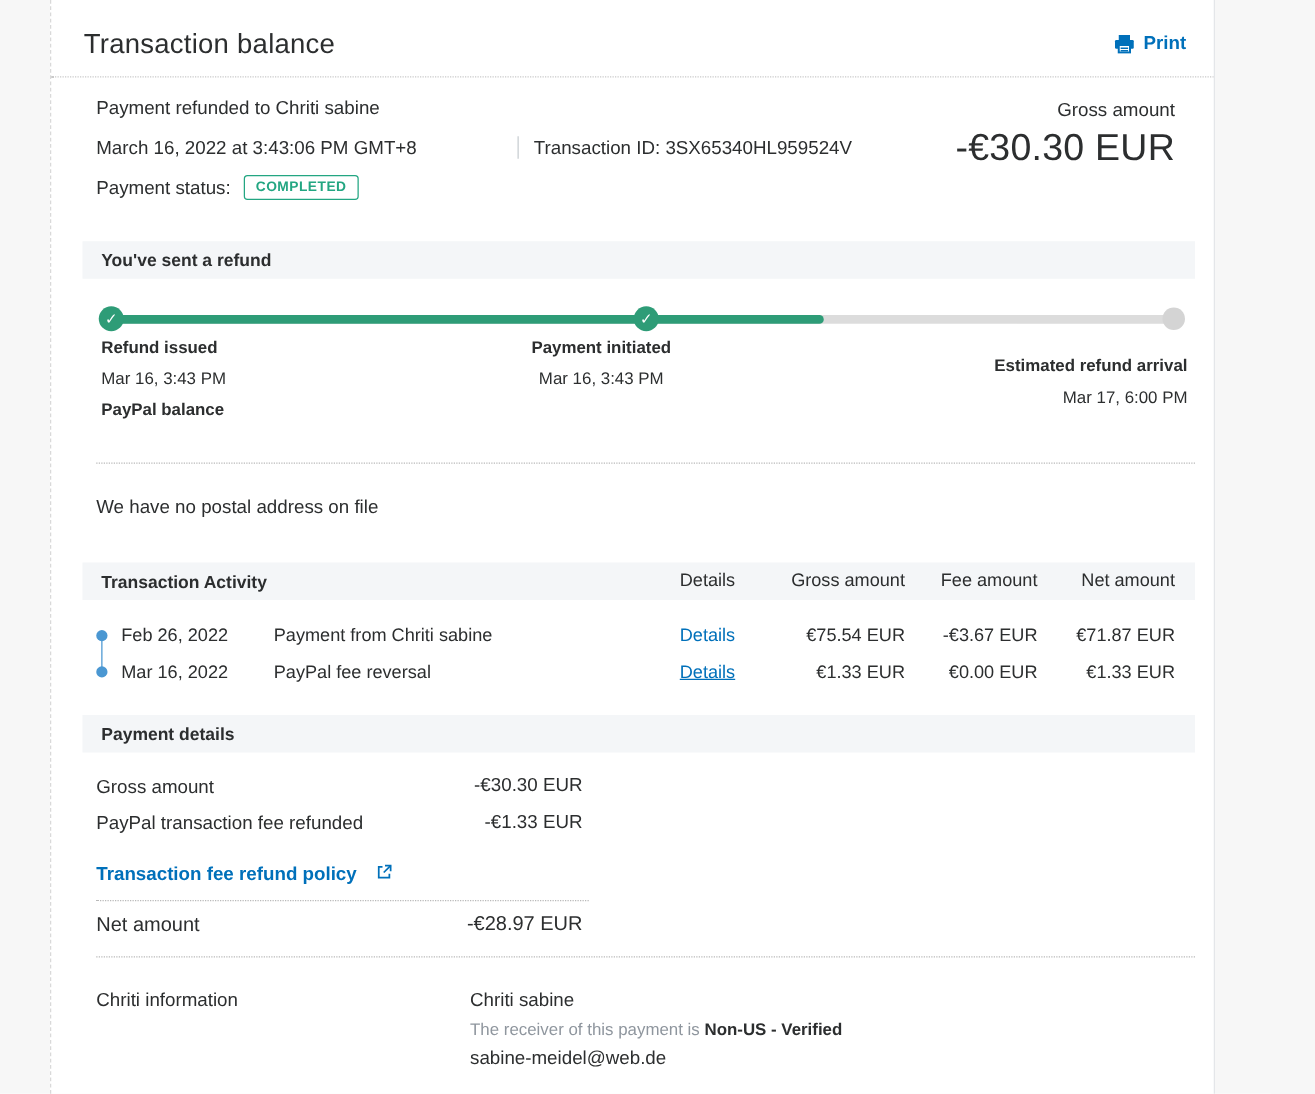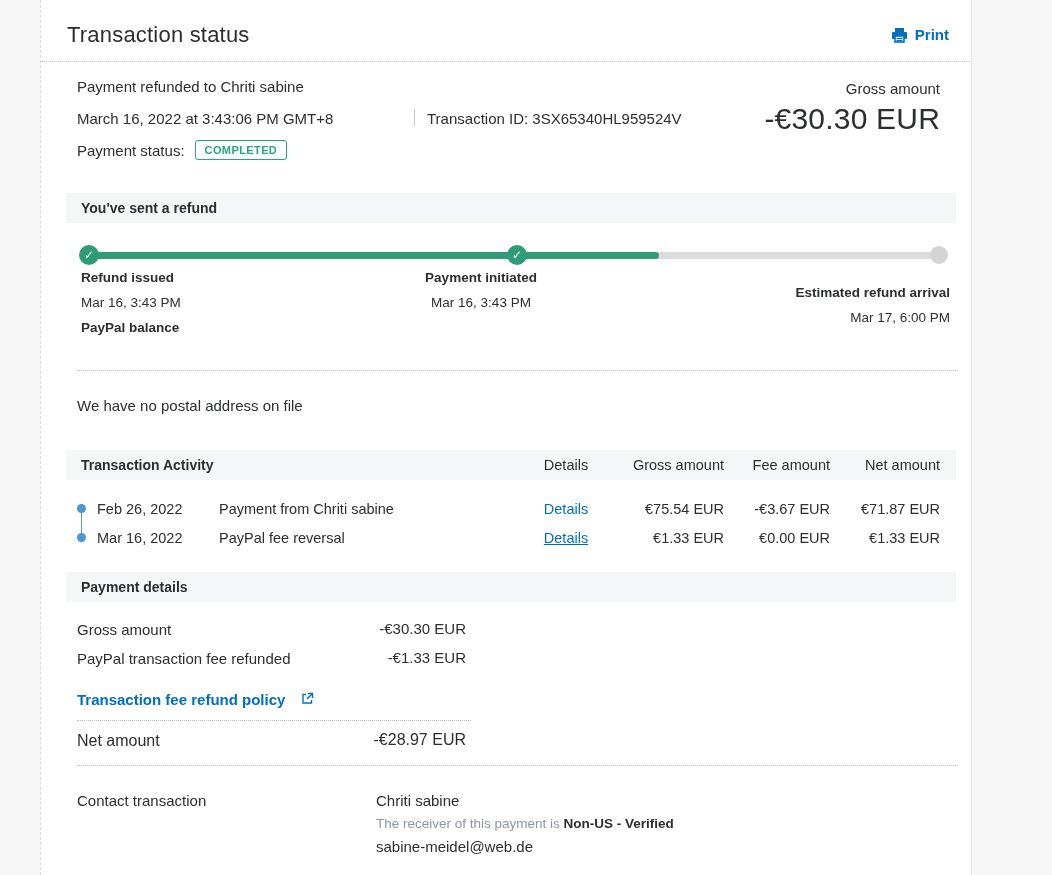--- a/index.html
+++ b/index.html
@@ -131,21 +131,21 @@
   .contact-note{margin-top:7px;font-size:13.5px;color:var(--text-gray);}
   .contact-note b{color:var(--text-dark);font-size:13.5px;}
   .contact-email{margin-top:7px;}
 </style>
 </head>
 <body>
 
 <div class="card">
 
   <div class="hdr">
-    <div class="hdr-title">Transaction status</div>
+    <div class="hdr-title">Transaction balance</div>
     <a class="print-link">
       <span>
         <svg width="17" height="16" viewBox="0 0 17 16" fill="none">
           <rect x="4" y="1" width="9" height="4" fill="#0070ba"></rect>
           <rect x="1" y="5" width="15" height="7" rx="1" fill="#0070ba"></rect>
           <rect x="4" y="9" width="9" height="6" fill="#fff" stroke="#0070ba" stroke-width="1.6"></rect>
           <rect x="5.5" y="11" width="6" height="1.2" fill="#0070ba"></rect>
           <rect x="5.5" y="13" width="6" height="1.2" fill="#0070ba"></rect>
         </svg>
       </span>
@@ -265,21 +265,21 @@
   <div class="divider div-short"></div>
 
   <div class="pd-row net-row">
     <span class="pd-label">Net amount</span>
     <span class="pd-value">-€28.97 EUR</span>
   </div>
 
   <div class="divider div-full" style="margin-top:14px;"></div>
 
   <div class="contact">
-    <div class="contact-label">Contact transaction</div>
+    <div class="contact-label">Chriti information</div>
     <div class="contact-block">
       <div class="contact-name">Chriti sabine</div>
       <div class="contact-note">
         <span>The receiver of this payment is </span><b>Non-US - Verified</b>
       </div>
       <div class="contact-email">sabine-meidel@web.de</div>
     </div>
   </div>
 
 </div>

